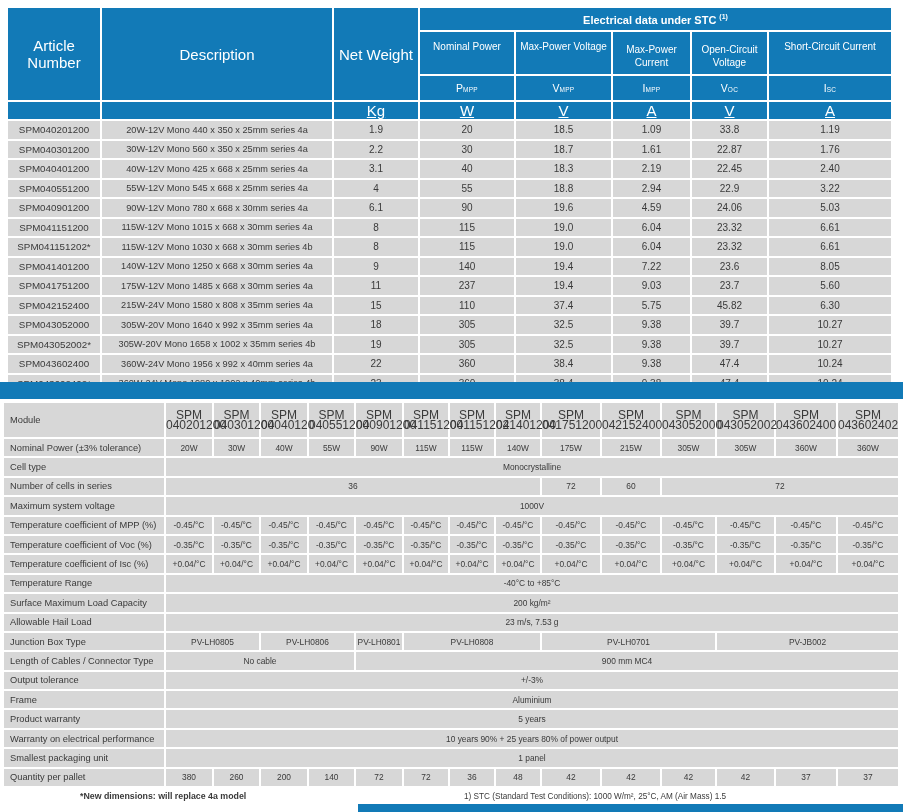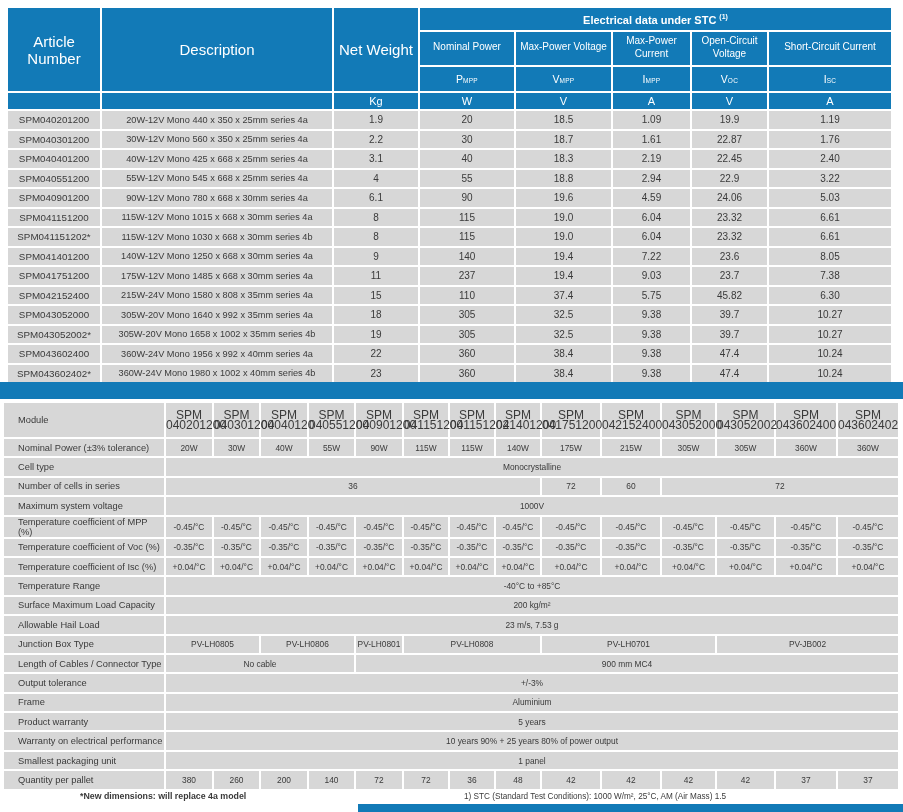--- a/index.html
+++ b/index.html
@@ -10,35 +10,35 @@
 
   
   .t1{position:absolute;top:6px;left:6px;width:887px;}
   .t1 th{background:var(--blue);color:#fff;font-weight:normal;padding:0;}
   .t1 .stc{font-weight:bold;font-size:11px;height:22px;}
   .stc .sup{font-size:7px;vertical-align:super;margin-left:3px;}
   .t1 .hcell{font-size:15px;}
   .names th{vertical-align:top;}
   .nm{height:30px;overflow:hidden;display:flex;align-items:center;justify-content:center;
       font-size:10px;line-height:12.5px;text-align:center;}
-  .nm.clip{align-items:flex-start;padding-top:3px;}
+  .nm.clip{align-items:flex-start;padding-top:12px;}
   .syms th{height:24px;font-size:10.5px;}
   .syms .sub{font-size:6.5px;letter-spacing:.3px;}
-  .units th{height:16px;font-size:11px;}
+  .units th{height:16px;font-size:15px;text-decoration:underline;}
   .t1 td.dc{background:var(--gray);height:17.5px;text-align:center;font-size:10px;padding:0;}
   .t1 td.c0{font-size:9.8px;}
   .t1 td.c1{font-size:9.2px;}
 
   
   .divider{position:absolute;top:382px;left:0;width:903px;height:17px;background:var(--blue);}
 
   
   .t2{position:absolute;top:401px;left:2px;width:898px;}
   .t2 td{background:var(--gray);text-align:center;padding:0;height:17.4px;}
-  .t2 .lbl{text-align:left;padding-left:14px;font-size:9.3px;}
+  .t2 .lbl{text-align:left;padding-left:6px;font-size:9.3px;}
   .modrow td{height:34px;}
   .mod{white-space:pre-line;font-size:12px;line-height:10px;}
   .t2 .val{font-size:8.4px;}
 
   
   .foot-left{position:absolute;top:791px;left:57px;font-size:8.8px;font-weight:bold;margin-left:23px;}
   .foot-right{position:absolute;top:792px;left:464px;font-size:8.2px;}
   .bottom-bar{position:absolute;top:804px;left:358px;width:545px;height:8px;background:var(--blue);}
 </style>
 </head>
@@ -100,21 +100,21 @@
       </tr>
     </thead>
     <tbody id="t1body">
         <tr>
           <td class="dc c0">SPM040201200</td>
           <td class="dc c1">20W-12V Mono 440 x 350 x 25mm series 4a</td>
           <td class="dc c2">1.9</td>
           <td class="dc c3">20</td>
           <td class="dc c4">18.5</td>
           <td class="dc c5">1.09</td>
-          <td class="dc c6">19.9</td>
+          <td class="dc c6">33.8</td>
           <td class="dc c7">1.19</td>
         </tr>
         <tr>
           <td class="dc c0">SPM040301200</td>
           <td class="dc c1">30W-12V Mono 560 x 350 x 25mm series 4a</td>
           <td class="dc c2">2.2</td>
           <td class="dc c3">30</td>
           <td class="dc c4">18.7</td>
           <td class="dc c5">1.61</td>
           <td class="dc c6">22.87</td>
@@ -181,21 +181,21 @@
           <td class="dc c7">8.05</td>
         </tr>
         <tr>
           <td class="dc c0">SPM041751200</td>
           <td class="dc c1">175W-12V Mono 1485 x 668 x 30mm series 4a</td>
           <td class="dc c2">11</td>
           <td class="dc c3">237</td>
           <td class="dc c4">19.4</td>
           <td class="dc c5">9.03</td>
           <td class="dc c6">23.7</td>
-          <td class="dc c7">7.38</td>
+          <td class="dc c7">5.60</td>
         </tr>
         <tr>
           <td class="dc c0">SPM042152400</td>
           <td class="dc c1">215W-24V Mono 1580 x 808 x 35mm series 4a</td>
           <td class="dc c2">15</td>
           <td class="dc c3">110</td>
           <td class="dc c4">37.4</td>
           <td class="dc c5">5.75</td>
           <td class="dc c6">45.82</td>
           <td class="dc c7">6.30</td>

